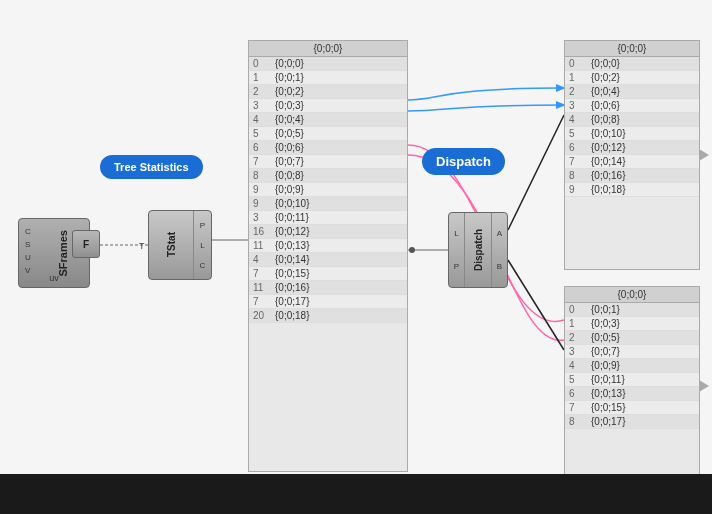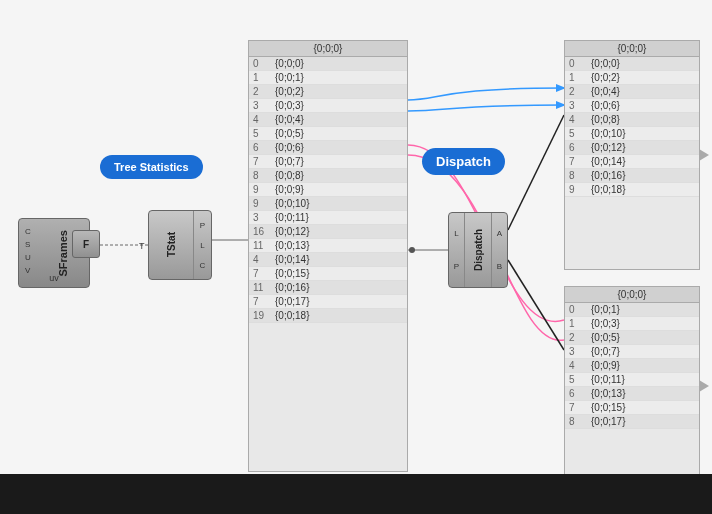--- a/index.html
+++ b/index.html
@@ -397,21 +397,21 @@
         </div>
         <div class="panel-row">
           <span class="row-index">11</span>
           <span class="row-value">{0;0;16}</span>
         </div>
         <div class="panel-row">
           <span class="row-index">7</span>
           <span class="row-value">{0;0;17}</span>
         </div>
         <div class="panel-row">
-          <span class="row-index">19</span>
+          <span class="row-index">20</span>
           <span class="row-value">{0;0;18}</span>
         </div>
       </div>
   </div>
 
   <div class="dispatch-bubble">
     <span>Dispatch</span>
   </div>
 
   <div class="dispatch-node">

